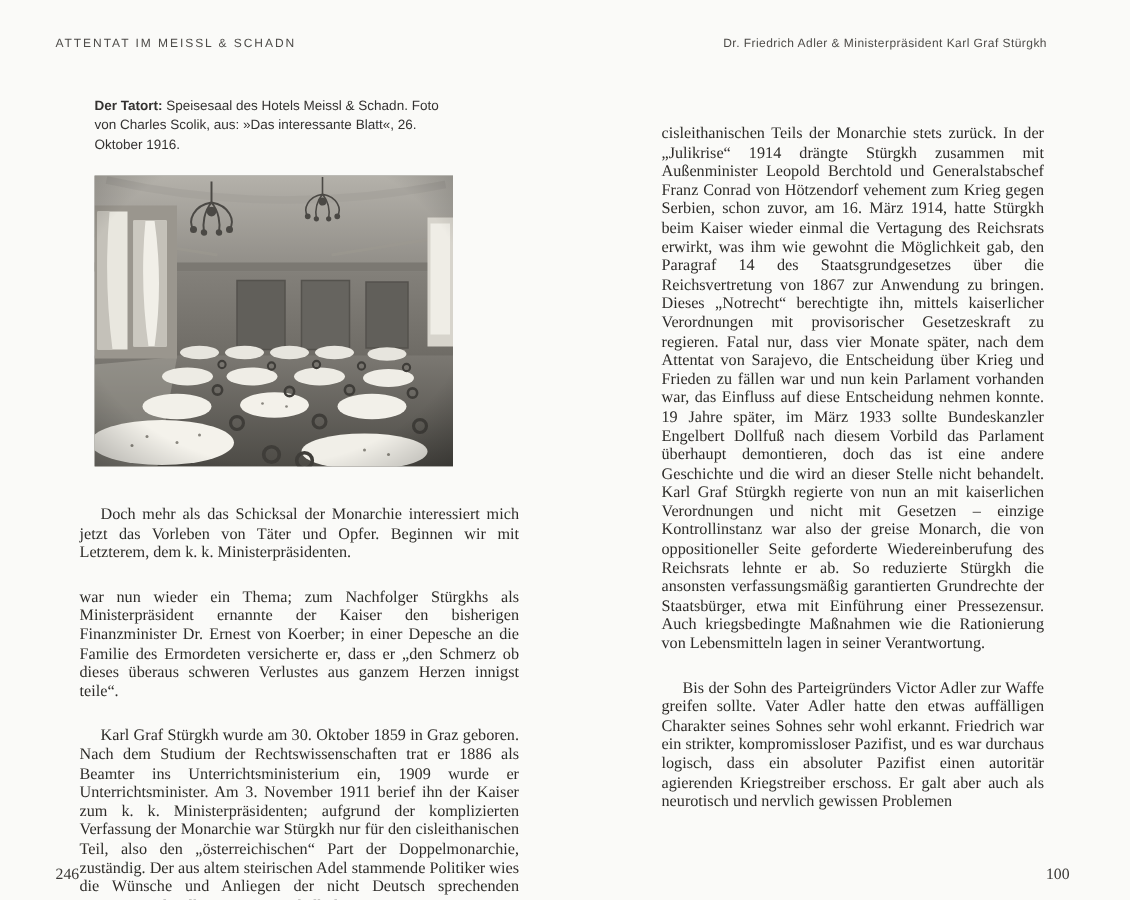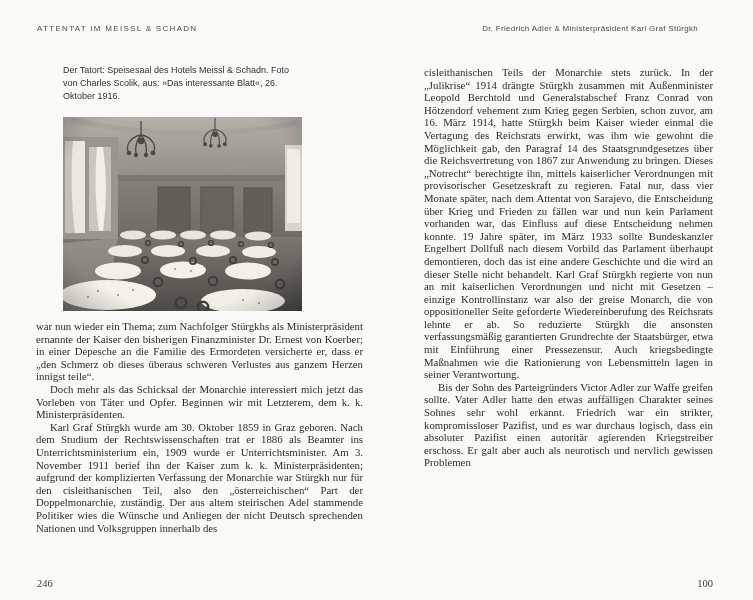--- a/index.html
+++ b/index.html
@@ -21,39 +21,39 @@
   }
   .running-header.left { left: 37px; letter-spacing: 1.3px; }
   .running-header.right { left: 409px; width: 289px; text-align: right; letter-spacing: 0.3px; }
 
   
   .caption {
     position: absolute; left: 63px; top: 64px; width: 242px;
     font-family: "Liberation Sans", sans-serif;
     font-size: 9px; line-height: 13px; color: #333130;
   }
-  .caption b { font-weight: normal; }
+  .caption b { font-weight: bold; }
 
   .photo-frame {
     position: absolute; left: 63px; top: 117px;
     width: 239px; height: 194px;
     background: #8e8b85;
     overflow: hidden;
   }
   .photo-frame svg { display: block; }
 
   .body-text {
     position: absolute;
     text-align: justify;
     font-size: 10.8px; line-height: 12.6px;
     hyphens: auto; -webkit-hyphens: auto;
   }
   .body-text.left  { left: 36px;  top: 320px; width: 327px; }
   .body-text.right { left: 424px; top: 66px;  width: 289px; }
-  .body-text p.para { margin: 0; }
+  .body-text p.para { margin: 17px; }
   .body-text p.para.indent { text-indent: 14px; }
 
   .page-number {
     position: absolute; top: 578px;
     font-family: "Liberation Serif", serif;
     font-size: 10.5px; color: #3a3835;
   }
   .page-number.left  { left: 37px; }
   .page-number.right { left: 424px; width: 289px; text-align: right; }
 </style>
@@ -176,22 +176,22 @@
         <circle cx="217" cy="167" r="4.3" stroke-width="2.1"></circle>
         <circle cx="118" cy="186" r="5.2" stroke-width="2.4"></circle>
         <circle cx="140" cy="190" r="5.2" stroke-width="2.4"></circle>
       </g>
 
       <rect x="0" y="0" width="239" height="194" fill="url(#gVig)"></rect>
     </svg>
   </div>
 
   <div class="body-text left" lang="de">
+      <p class="para indent">Doch mehr als das Schicksal der Monarchie interessiert mich jetzt das Vorleben von Täter und Opfer. Beginnen wir mit Letzterem, dem k. k. Ministerpräsidenten.</p>
       <p class="para">war nun wieder ein Thema; zum Nachfolger Stürgkhs als Ministerpräsident ernannte der Kaiser den bisherigen Finanzminister Dr. Ernest von Koerber; in einer Depesche an die Familie des Ermordeten versicherte er, dass er „den Schmerz ob dieses überaus schweren Verlustes aus ganzem Herzen innigst teile“.</p>
-      <p class="para indent">Doch mehr als das Schicksal der Monarchie interessiert mich jetzt das Vorleben von Täter und Opfer. Beginnen wir mit Letzterem, dem k. k. Ministerpräsidenten.</p>
       <p class="para indent">Karl Graf Stürgkh wurde am 30. Oktober 1859 in Graz geboren. Nach dem Studium der Rechtswissenschaften trat er 1886 als Beamter ins Unterrichtsministerium ein, 1909 wurde er Unterrichtsminister. Am 3. November 1911 berief ihn der Kaiser zum k. k. Ministerpräsidenten; aufgrund der komplizierten Verfassung der Monarchie war Stürgkh nur für den cisleithanischen Teil, also den „österreichischen“ Part der Doppelmonarchie, zuständig. Der aus altem steirischen Adel stammende Politiker wies die Wünsche und Anliegen der nicht Deutsch sprechenden Nationen und Volksgruppen innerhalb des</p>
     </div>
 
   <div class="body-text right" lang="de">
       <p class="para">cisleithanischen Teils der Monarchie stets zurück. In der „Julikrise“ 1914 drängte Stürgkh zusammen mit Außenminister Leopold Berchtold und Generalstabschef Franz Conrad von Hötzendorf vehement zum Krieg gegen Serbien, schon zuvor, am 16. März 1914, hatte Stürgkh beim Kaiser wieder einmal die Vertagung des Reichsrats erwirkt, was ihm wie gewohnt die Möglichkeit gab, den Paragraf 14 des Staatsgrundgesetzes über die Reichsvertretung von 1867 zur Anwendung zu bringen. Dieses „Notrecht“ berechtigte ihn, mittels kaiserlicher Verordnungen mit provisorischer Gesetzeskraft zu regieren. Fatal nur, dass vier Monate später, nach dem Attentat von Sarajevo, die Entscheidung über Krieg und Frieden zu fällen war und nun kein Parlament vorhanden war, das Einfluss auf diese Entscheidung nehmen konnte. 19 Jahre später, im März 1933 sollte Bundeskanzler Engelbert Dollfuß nach diesem Vorbild das Parlament überhaupt demontieren, doch das ist eine andere Geschichte und die wird an dieser Stelle nicht behandelt. Karl Graf Stürgkh regierte von nun an mit kaiserlichen Verordnungen und nicht mit Gesetzen – einzige Kontrollinstanz war also der greise Monarch, die von oppositioneller Seite geforderte Wiedereinberufung des Reichsrats lehnte er ab. So reduzierte Stürgkh die ansonsten verfassungsmäßig garantierten Grundrechte der Staatsbürger, etwa mit Einführung einer Pressezensur. Auch kriegsbedingte Maßnahmen wie die Rationierung von Lebensmitteln lagen in seiner Verantwortung.</p>
       <p class="para indent">Bis der Sohn des Parteigründers Victor Adler zur Waffe greifen sollte. Vater Adler hatte den etwas auffälligen Charakter seines Sohnes sehr wohl erkannt. Friedrich war ein strikter, kompromissloser Pazifist, und es war durchaus logisch, dass ein absoluter Pazifist einen autoritär agierenden Kriegstreiber erschoss. Er galt aber auch als neurotisch und nervlich gewissen Problemen</p>
     </div>
 
   <div class="page-number left">246</div>
   <div class="page-number right">100</div>

